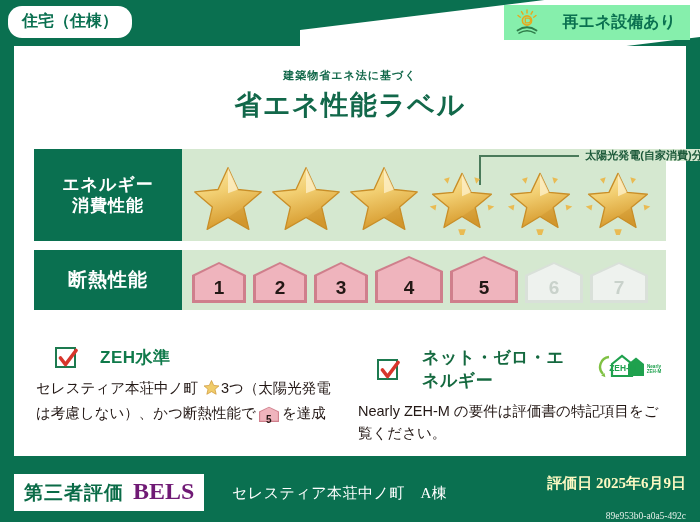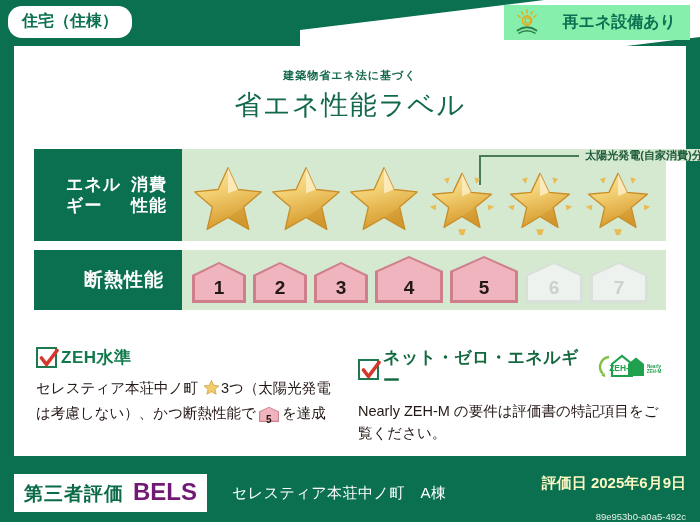--- a/index.html
+++ b/index.html
@@ -47,33 +47,32 @@
     position:absolute; left:14px; top:46px;
     width:672px; height:410px;
     background:#ffffff;
   }
 
   .title-sub{
     text-align:center; color:#12684a; font-weight:bold;
     font-size:11px; margin-top:22px; letter-spacing:1px;
   }
   .title-main{
-    text-align:center; color:#12684a; font-weight:normal;
+    text-align:center; color:#12684a; font-weight:bold;
     font-size:27px; margin-top:4px; letter-spacing:1.5px;
   }
 
   
   .rows{ position:absolute; left:20px; top:103px; width:632px; }
   .row{ display:flex; align-items:stretch; margin-bottom:9px; position:relative;}
   .row-label{
     width:148px; background:#0a7050; color:#fff;
-    display:flex; flex-direction:row; align-items:center; justify-content:center;
+    display:flex; flex-direction:column; align-items:center; justify-content:center;
     font-weight:bold; font-size:17px; line-height:1.25; letter-spacing:1px;
     flex:0 0 148px;
-    padding-left:32px;
   }
   .row-body{
     flex:1; background:#d5e8d0; position:relative;
     display:flex; align-items:center;
   }
   .row-energy .row-body{ height:92px; padding-left:8px; }
   .row-insul  .row-body{ height:60px; padding-left:8px; }
   .row-insul  .row-label{ font-size:19px; }
 
   
@@ -101,21 +100,21 @@
   .house svg{ display:block; }
   .house .num{
     position:absolute; left:0; right:0; bottom:7px; text-align:center;
     font-weight:bold; font-size:19px; color:#231815;
   }
   .house.off .num{ color:#c9d2cb; }
 
   
   .zeh-area{ position:absolute; left:22px; top:300px; width:628px; display:flex; gap:16px;}
   .zeh-col{ width:306px; }
-  .zeh-head{ display:flex; align-items:center; gap:4px; }
+  .zeh-head{ display:flex; align-items:center; gap:24px;margin-left:19px; }
   .chk{
     width:21px; height:21px; border:2px solid #1d7a4f; background:#fff;
     position:relative; flex:0 0 21px;
   }
   .chk svg{ position:absolute; left:1px; top:-1px; }
   .zeh-title{ color:#0f7a4a; font-weight:bold; font-size:17px; letter-spacing:0.5px;}
   .zeh-title.black{ color:#14693f; }
   .zehm-logo{ margin-left:4px; }
   .zeh-body{
     margin-top:8px; font-size:14.5px; color:#231815; line-height:1.55;
@@ -124,21 +123,21 @@
   .inline-star{ vertical-align:-3px; margin:0 1px;}
   .inline-house{ vertical-align:-5px; margin:0 2px; position:relative; display:inline-block;}
   .inline-house .n{
     position:absolute; left:0; right:0; bottom:2px; text-align:center;
     font-size:10px; font-weight:bold; color:#231815;
   }
 
   
   .footer{
     position:absolute; left:0; bottom:0; width:700px; height:60px;
-    background:#0a7050; color:#fff;
+    background:#0a7050; color:#fff;font-family:Liberation Serif, serif;
   }
   .bels{
     position:absolute; left:14px; top:12px;
     background:#fff; padding:4px 10px 5px 10px;
     display:flex; align-items:baseline; gap:9px;
   }
   .bels .jp{ color:#0a6b47; font-weight:bold; font-size:19px; letter-spacing:1px;}
   .bels .en{ color:#701a75; font-weight:bold; font-size:24px; letter-spacing:0px;}
   .bldg{
     position:absolute; left:232px; top:22px;

